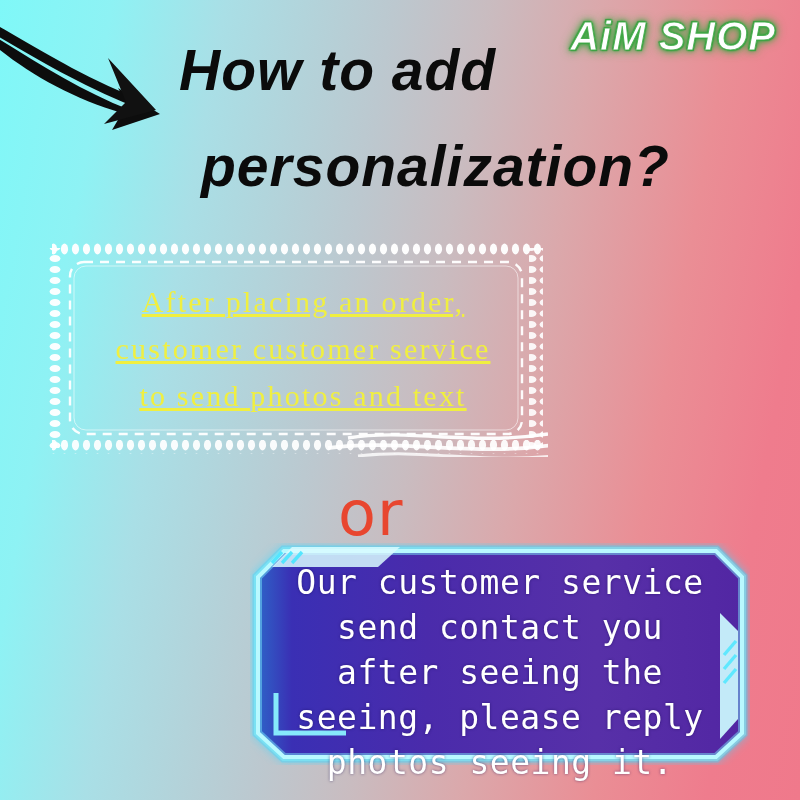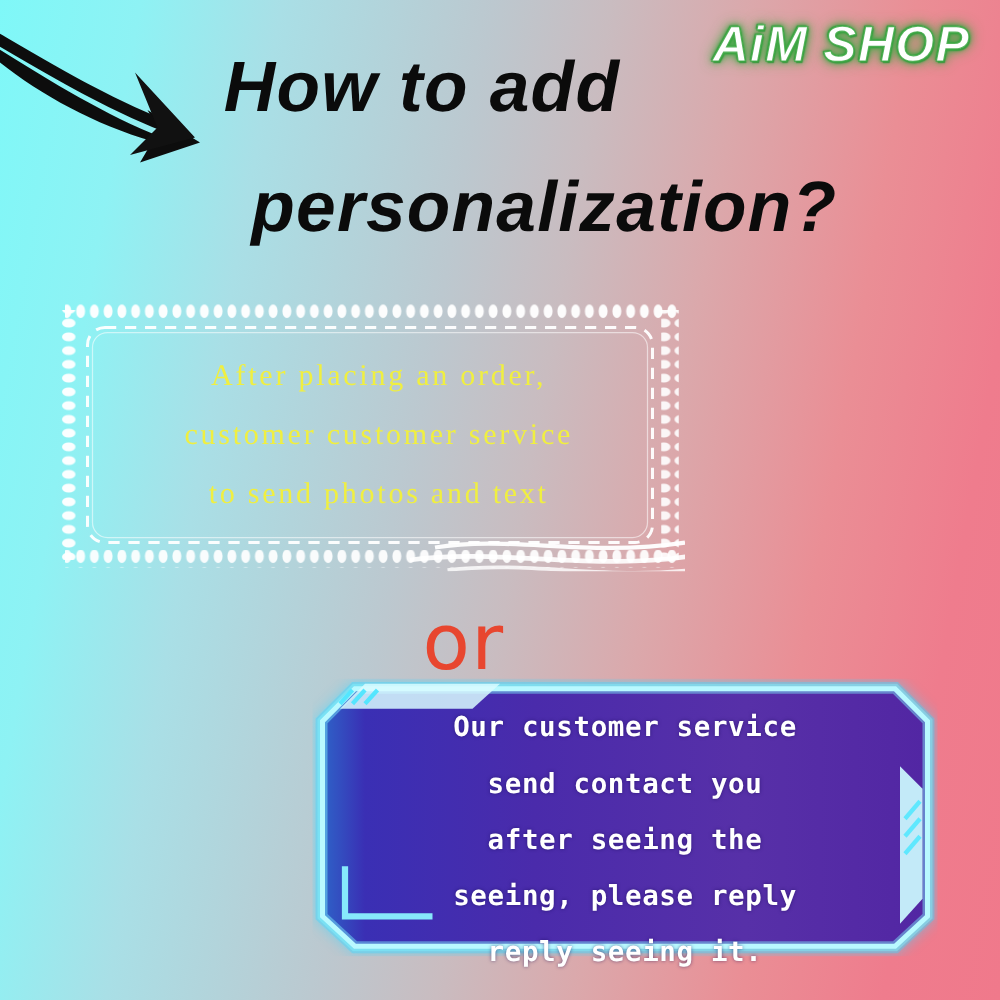--- a/index.html
+++ b/index.html
@@ -43,40 +43,41 @@
     font-size:57px;line-height:96px;letter-spacing:1px;
   }
   #headline .l2{display:block;margin-left:22px;}
   
   #frame{position:absolute;left:48px;top:242px;width:500px;height:215px;}
   #frame .ornate{position:absolute;inset:0;}
   #frameText{
     position:absolute;left:78px;top:278px;width:450px;height:150px;
     color:#f0ef40;
     font-family:"Liberation Serif", serif;
-    font-size:24px;line-height:47px;letter-spacing:2.2px;
+    font-size:30px;line-height:47px;letter-spacing:2.2px;
     text-align:center;
+    text-decoration:underline;
   }
   #frameText div{white-space:nowrap;}
   
   #orText{
     position:absolute;left:338px;top:467px;
     font-family:"DejaVu Sans", sans-serif;
     font-size:62px;font-weight:500;color:#e8462f;letter-spacing:1px;
     line-height:1;
     margin-top:16px;
   }
   
   #hud{position:absolute;left:250px;top:543px;width:500px;height:222px;}
   #hudSvg{position:absolute;inset:0;}
   #hudText{
     position:absolute;left:250px;top:560px;width:500px;
     text-align:center;color:#ffffff;
     font-family:"DejaVu Sans Mono", monospace;
-    font-weight:bold;font-size:22px;line-height:45px;letter-spacing:.5px;
+    font-weight:normal;font-size:33px;line-height:45px;letter-spacing:.5px;
     text-shadow:0 0 3px rgba(20,10,80,.55);
   }
   #hudText div{white-space:nowrap;}
   #hudText .last{ }
 </style>
 </head>
 <body>
 
 <div id="poster">
 
@@ -170,16 +171,16 @@
 
       <path d="M26 150 L26 190 L96 190" fill="none" stroke="#8bf2ff" stroke-width="5" opacity=".95"></path>
     </svg>
   </div>
 
   <div id="hudText">
     <div>Our customer service</div>
     <div>send contact you</div>
     <div>after seeing the</div>
     <div>seeing, please reply</div>
-    <div class="last">reply seeing it.</div>
+    <div class="last">photos seeing it.</div>
   </div>
 
 </div>
 
 </body></html>

